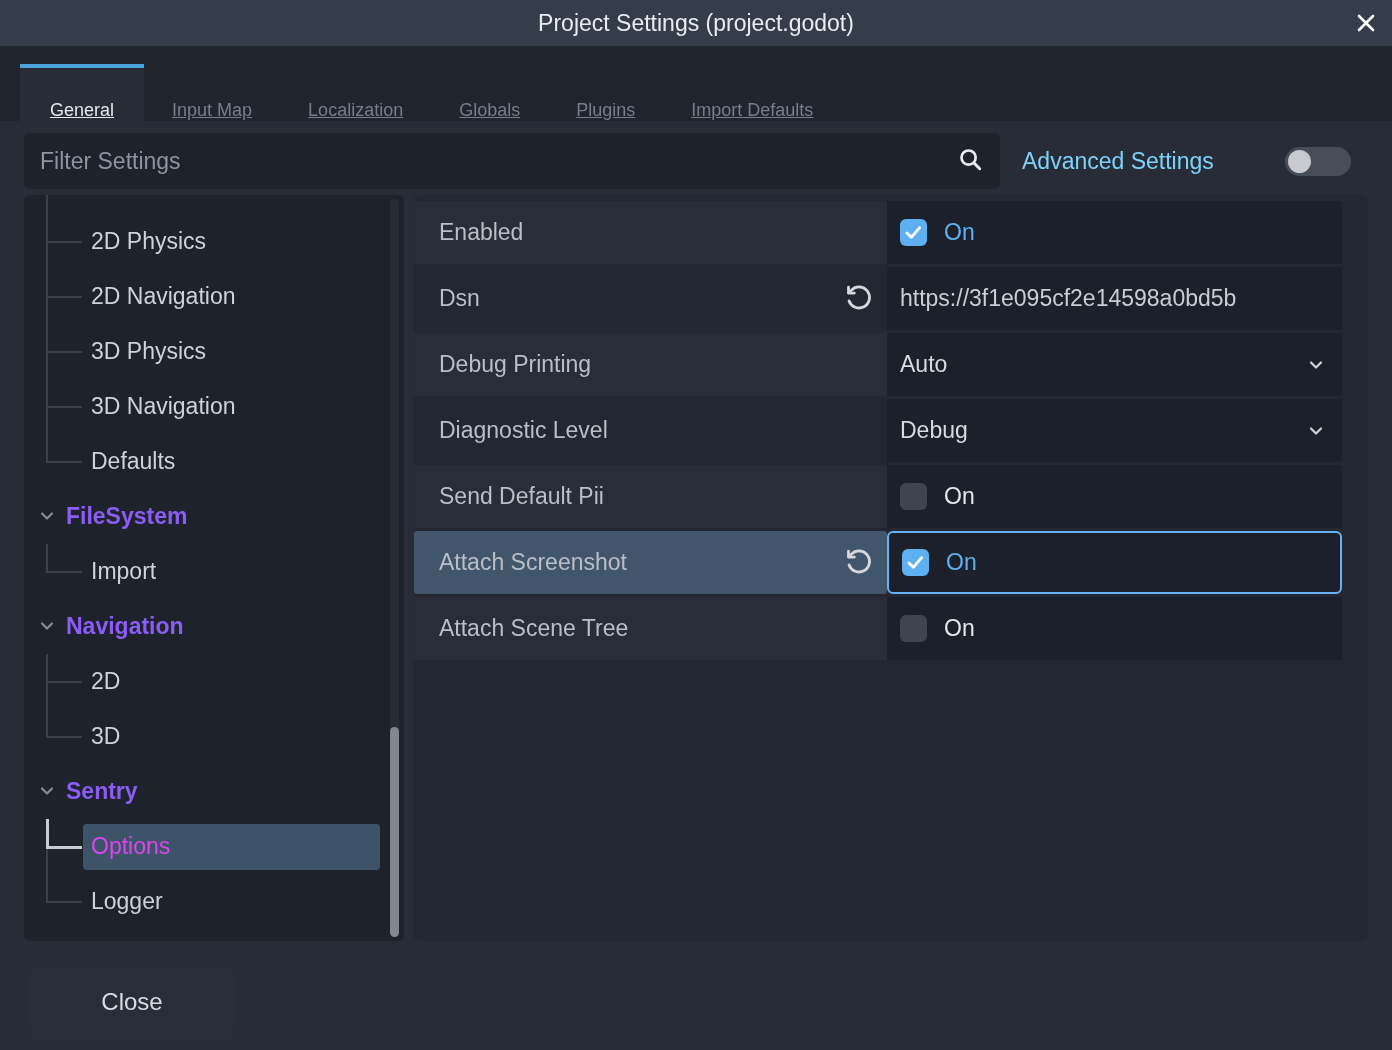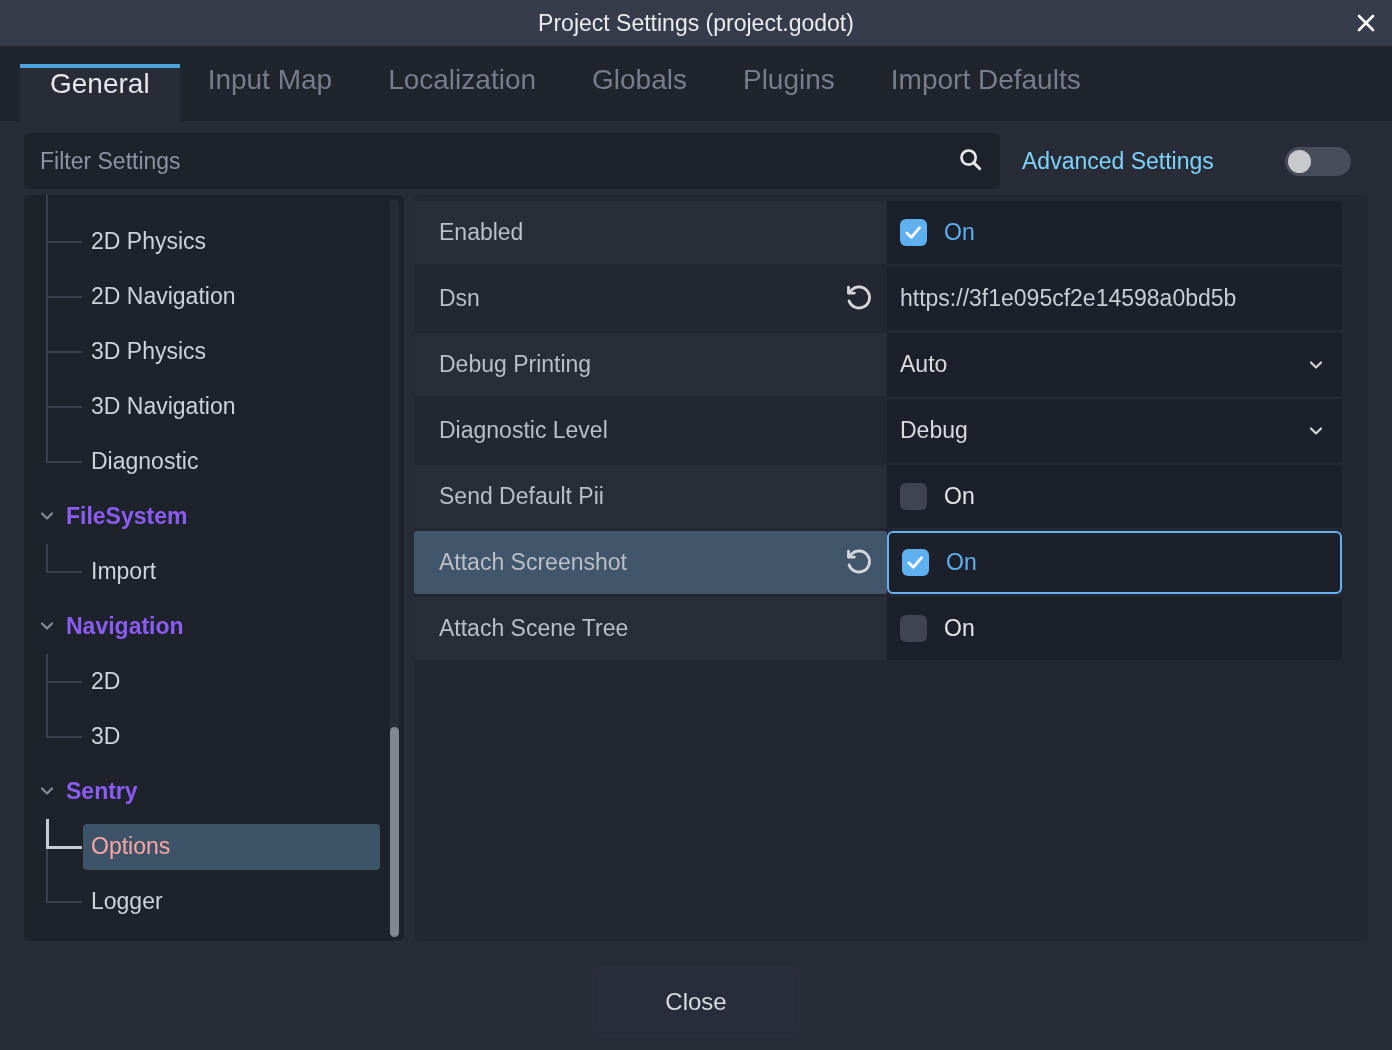--- a/index.html
+++ b/index.html
@@ -22,22 +22,22 @@
     position:absolute; right:12px; top:9px; width:28px; height:28px;
     display:flex; align-items:center; justify-content:center; cursor:pointer;
   }
 
   
   .tabbar {
     height:75px; background:#1f242d; flex:0 0 auto;
     display:flex; align-items:flex-end; padding-left:20px;
   }
   .tab {
-    height:57px; display:flex; align-items:flex-start;
-    padding:0 28px; font-size:28px; color:#767e8b; cursor:pointer;
+    height:57px; display:flex; align-items:flex-end;
+    padding:0 28px; font-size:18px; color:#767e8b; cursor:pointer;text-decoration:underline;
   }
   .tab.active {
     background:#272c37; border-top:4px solid #4da4dd;
     color:#e4e7eb; padding:0 30px;
   }
 
   
   .content { flex:1; background:#272c37; display:flex; flex-direction:column; }
 
   .filter-row {
@@ -82,21 +82,21 @@
   .conn.bright .v-half, .conn.bright .h-stub { background:#c8cdd4; }
   .conn.bright .v-half { width:3px; }
   .conn.bright .h-stub { height:3px; }
   .titem .tlabel { font-size:23px; color:#ced2d9; margin-left:67px; white-space:nowrap; }
   .titem.section .tlabel { margin-left:42px; font-weight:bold; color:#8b5cf6; }
   .titem.section .chev { position:absolute; left:13px; top:17px; }
   .titem.selected .sel-bg {
     position:absolute; left:59px; top:5px; width:297px; height:46px;
     background:#3d5368; border-radius:4px;
   }
-  .titem.selected .tlabel { position:relative; color:#fca5a5; }
+  .titem.selected .tlabel { position:relative; color:#d946ef; }
   
   .scrollbar-track {
     position:absolute; right:5px; top:4px; bottom:4px; width:9px;
     background:rgba(255,255,255,0.05); border-radius:5px;
   }
   .scrollbar-thumb {
     position:absolute; right:5px; top:532px; width:9px; height:210px;
     background:#81868f; border-radius:5px; cursor:pointer;
   }
 
@@ -129,21 +129,21 @@
   .checkbox.checked { background:#5fb0f0; }
   .on-text { font-size:23px; color:#e4e7eb; }
   .on-text.accent { color:#5fb0f0; }
   .dd-value { font-size:23px; color:#d7dade; }
   .dd-chev { position:absolute; right:16px; top:22px; }
   .line-edit-text {
     font-size:23px; color:#c9cdd4; white-space:nowrap; overflow:hidden;
   }
 
   
-  .footer { display:flex; justify-content:center; margin-top:26px; }
+  .footer { display:flex; justify-content:flex-start; margin-top:26px;padding-left:28px; }
   .close-dialog-btn {
     width:208px; height:70px; background:#272d39; border:1px solid #31374433;
     border-radius:8px; display:flex; align-items:center; justify-content:center;
     font-size:24px; color:#d8dbe0; cursor:pointer;
   }
 </style>
 </head>
 <body>
 
 <div class="window">
@@ -229,21 +229,21 @@
               <div class="v-full"></div>
               <div class="h-stub"></div>
             </div>
           <span class="tlabel">3D Navigation</span>
         </div>
         <div class="titem">
           <div class="conn">
               <div class="v-half"></div>
               <div class="h-stub"></div>
             </div>
-          <span class="tlabel">Diagnostic</span>
+          <span class="tlabel">Defaults</span>
         </div>
 
         <div class="titem section">
           <span class="chev">
             <svg width="20" height="20" viewBox="0 0 24 24" fill="none">
                 <path d="M6 9 L12 15 L18 9" stroke="#858c98" stroke-width="2.6" stroke-linecap="round" stroke-linejoin="round"></path>
               </svg>
           </span>
           <span class="tlabel">FileSystem</span>
         </div>

